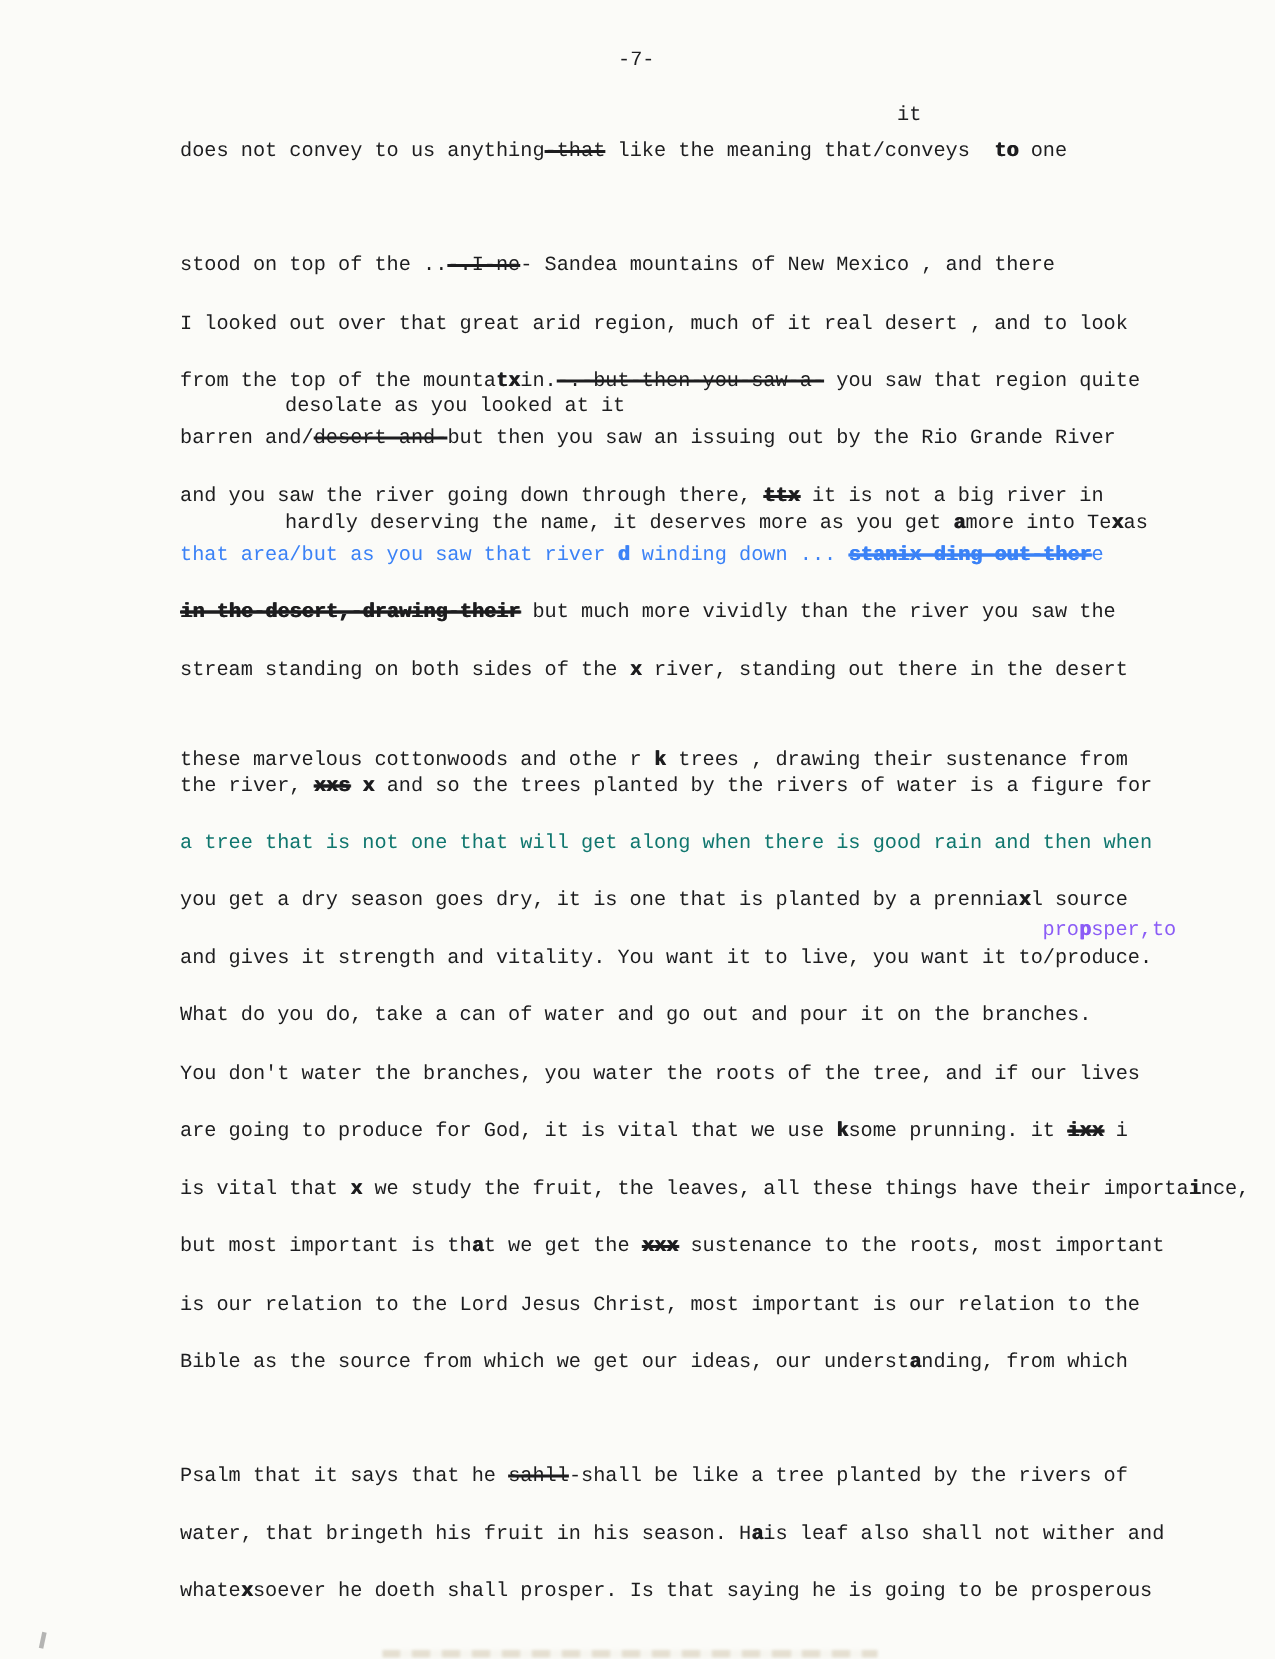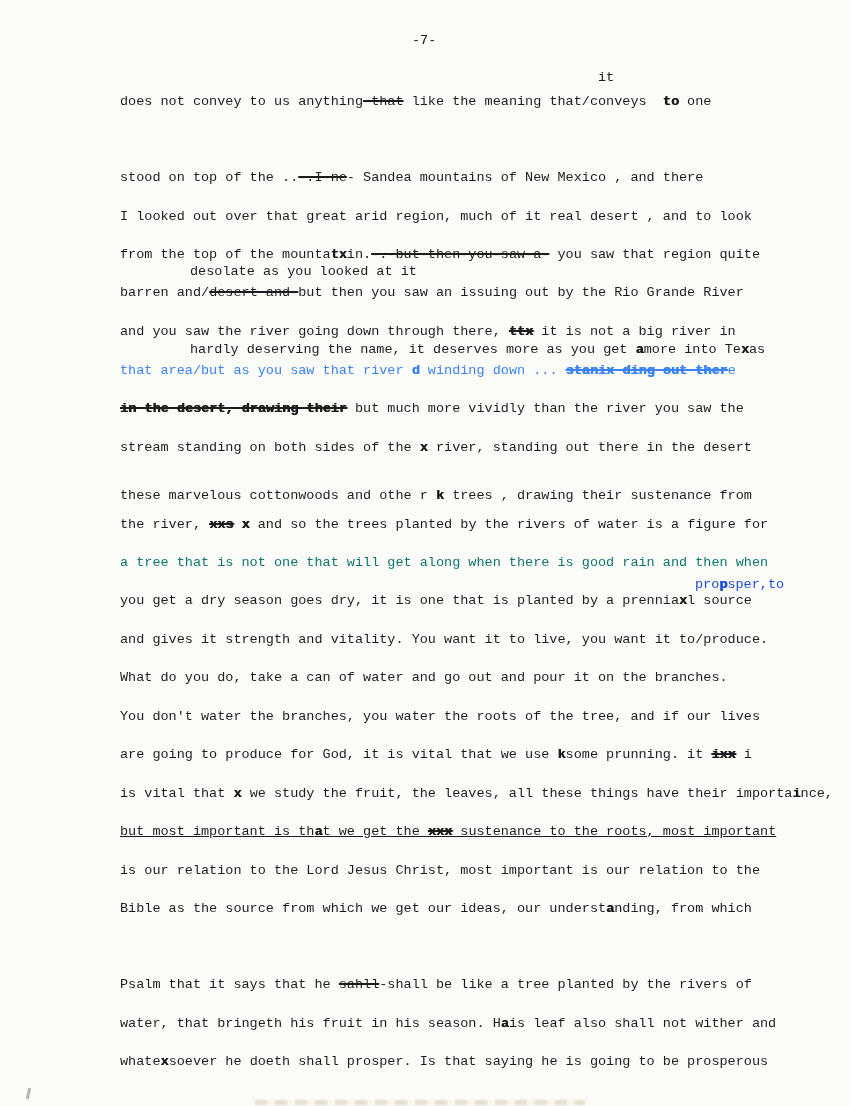--- a/index.html
+++ b/index.html
@@ -66,29 +66,29 @@
     <div class="tline" style="left: 120px; top: 170px; color: rgb(29, 29, 31);"><span>stood on top of the ..</span><span class="strike">-.I-ne</span><span>- Sandea mountains of New Mexico , and there</span></div>
     <div class="tline" style="left: 120px; top: 209px; color: rgb(29, 29, 31);"><span>I looked out over that great arid region, much of it real desert , and to look</span></div>
     <div class="tline" style="left: 120px; top: 247px; color: rgb(29, 29, 31);"><span>from the top of the mounta</span><span class="overstrike">tx</span><span>in.</span><span class="strike">-.-but-then-you-saw-a-</span><span> you saw that region quite</span></div>
     <div class="tline" style="left: 190px; top: 264px; color: rgb(29, 29, 31);"><span>desolate as you looked at it</span></div>
     <div class="tline" style="left: 120px; top: 285px; color: rgb(29, 29, 31);"><span>barren and/</span><span class="strike">desert and-</span><span>but then you saw an issuing out by the Rio Grande River</span></div>
     <div class="tline" style="left: 120px; top: 324px; color: rgb(29, 29, 31);"><span>and you saw the river going down through there, </span><span class="strike overstrike">ttx</span><span> it is not a big river in</span></div>
     <div class="tline" style="left: 190px; top: 342px; color: rgb(29, 29, 31);"><span>hardly deserving the name, it deserves more as you get </span><span class="overstrike">a</span><span>more into Te</span><span class="overstrike">x</span><span>as</span></div>
     <div class="tline" style="left: 120px; top: 363px; color: #3b82f6;"><span>that area/but as you saw that river </span><span class="overstrike">d</span><span> winding down ... </span><span class="strike overstrike">stanix ding out-ther</span><span>e</span></div>
     <div class="tline" style="left: 120px; top: 401px; color: rgb(29, 29, 31);"><span class="strike overstrike">in the-desert,-drawing-their</span><span> but much more vividly than the river you saw the</span></div>
     <div class="tline" style="left: 120px; top: 440px; color: rgb(29, 29, 31);"><span>stream standing on both sides of the </span><span class="overstrike">x</span><span> river, standing out there in the desert</span></div>
-    <div class="tline" style="left: 120px; top: 488px; color: rgb(29, 29, 31);"><span>these marvelous cottonwoods and othe r </span><span class="overstrike">k</span><span> trees , drawing their sustenance from</span></div>
+    <div class="tline" style="left: 120px; top: 500px; color: rgb(29, 29, 31);"><span>these marvelous cottonwoods and othe r </span><span class="overstrike">k</span><span> trees , drawing their sustenance from</span></div>
     <div class="tline" style="left: 120px; top: 517px; color: rgb(29, 29, 31);"><span>the river, </span><span class="strike overstrike">xxs</span><span> </span><span class="overstrike">x</span><span> and so the trees planted by the rivers of water is a figure for</span></div>
     <div class="tline" style="left: 120px; top: 555px; color: #0f766e;"><span>a tree that is not one that will get along when there is good rain and then when</span></div>
     <div class="tline" style="left: 120px; top: 593px; color: rgb(29, 29, 31);"><span>you get a dry season goes dry, it is one that is planted by a prennia</span><span class="overstrike">x</span><span>l source</span></div>
-    <div class="tline" style="left: 695px; top: 577px; color: #1d4ed8;"><span>pro</span><span class="overstrike">p</span><span>sper,to</span></div>
+    <div class="tline" style="left: 695px; top: 613px; color: #8b5cf6;"><span>pro</span><span class="overstrike">p</span><span>sper,to</span></div>
     <div class="tline" style="left: 120px; top: 632px; color: rgb(29, 29, 31);"><span>and gives it strength and vitality. You want it to live, you want it to/produce.</span></div>
     <div class="tline" style="left: 120px; top: 670px; color: rgb(29, 29, 31);"><span>What do you do, take a can of water and go out and pour it on the branches.</span></div>
     <div class="tline" style="left: 120px; top: 709px; color: rgb(29, 29, 31);"><span>You don't water the branches, you water the roots of the tree, and if our lives</span></div>
     <div class="tline" style="left: 120px; top: 747px; color: rgb(29, 29, 31);"><span>are going to produce for God, it is vital that we use </span><span class="overstrike">k</span><span>some prunning. it </span><span class="strike overstrike">ixx</span><span> i</span></div>
     <div class="tline" style="left: 120px; top: 786px; color: rgb(29, 29, 31);"><span>is vital that </span><span class="overstrike">x</span><span> we study the fruit, the leaves, all these things have their importa</span><span class="overstrike">i</span><span>nce,</span></div>
-    <div class="tline" style="left: 120px; top: 824px; color: rgb(29, 29, 31); text-decoration: underline;"><span>but most important is th</span><span class="overstrike">a</span><span>t we get the </span><span class="strike overstrike">xxx</span><span> sustenance to the roots, most important</span></div>
+    <div class="tline" style="left: 120px; top: 824px; color: rgb(29, 29, 31);"><span>but most important is th</span><span class="overstrike">a</span><span>t we get the </span><span class="strike overstrike">xxx</span><span> sustenance to the roots, most important</span></div>
     <div class="tline" style="left: 120px; top: 863px; color: rgb(29, 29, 31);"><span>is our relation to the Lord Jesus Christ, most important is our relation to the</span></div>
     <div class="tline" style="left: 120px; top: 901px; color: rgb(29, 29, 31);"><span>Bible as the source from which we get our ideas, our underst</span><span class="overstrike">a</span><span>nding, from which</span></div>
     <div class="tline" style="left: 120px; top: 977px; color: rgb(29, 29, 31);"><span>Psalm that it says that he </span><span class="strike">sahll</span><span>-shall be like a tree planted by the rivers of</span></div>
     <div class="tline" style="left: 120px; top: 1016px; color: rgb(29, 29, 31);"><span>water, that bringeth his fruit in his season. H</span><span class="overstrike">a</span><span>is leaf also shall not wither and</span></div>
     <div class="tline" style="left: 120px; top: 1054px; color: rgb(29, 29, 31);"><span>whate</span><span class="overstrike">x</span><span>soever he doeth shall prosper. Is that saying he is going to be prosperous</span></div>
   </div>
 
 </body></html>

